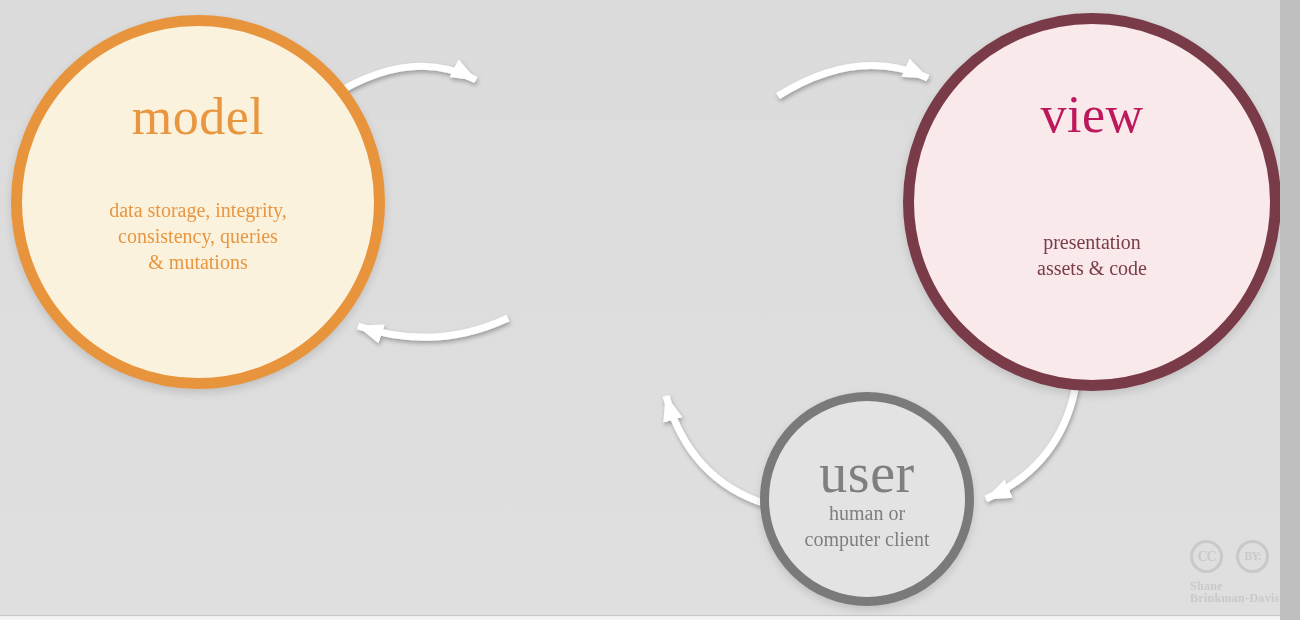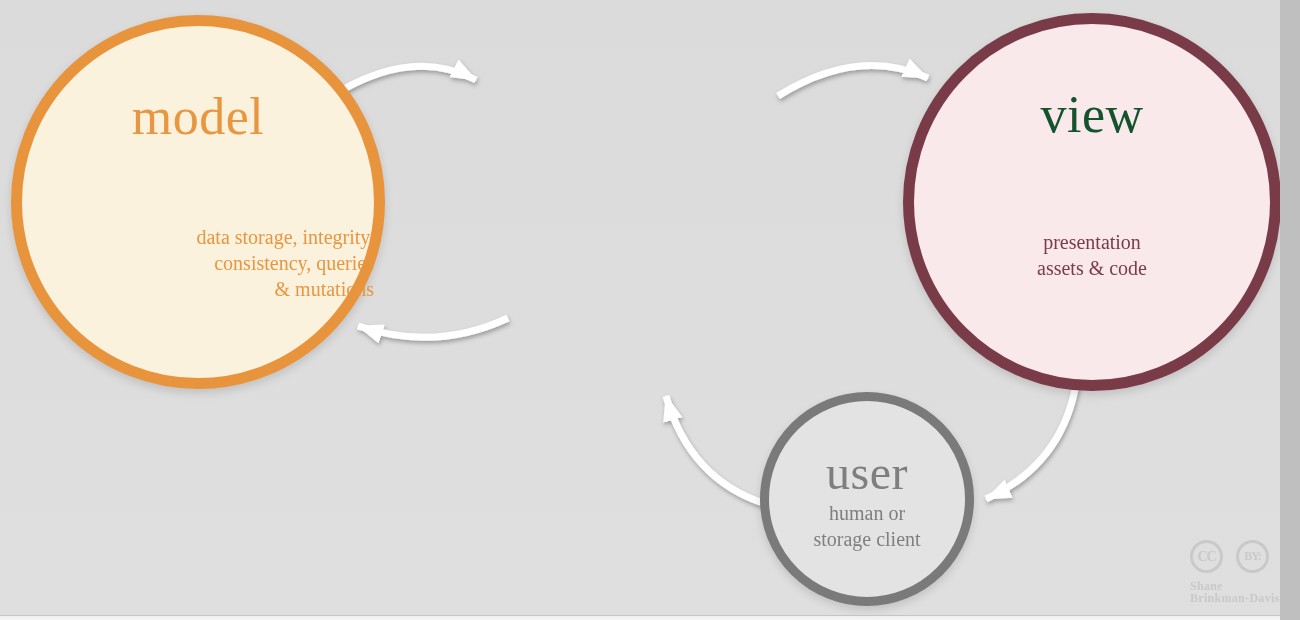--- a/index.html
+++ b/index.html
@@ -20,32 +20,32 @@
   .circle .title{
     position:absolute;left:0;right:0;text-align:center;
     font-size:52px;line-height:58px;font-weight:400;letter-spacing:.5px;
   }
   .circle .desc{
     position:absolute;left:0;right:0;text-align:center;
     font-size:20px;line-height:26px;white-space:pre-line;
   }
   .node-model{left:11px;top:15px;width:374px;height:374px;border:11px solid #e8943c;background:#fbf2de;}
   .node-model .title{top:62px;color:#e8963f;}
-  .node-model .desc{top:198px;color:#e8963f;text-align:right;}
+  .node-model .desc{top:171px;color:#e8963f;}
 
   .node-controller{left:459px;top:17px;width:368px;height:368px;border:11px solid #4e7878;background:#e2f1ee;}
   .node-controller .title{top:60px;color:#4e767c;}
   .node-controller .desc{top:188px;color:#4e767c;}
 
   .node-view{left:903px;top:13px;width:378px;height:378px;border:11px solid #7a3b49;background:#f9e9eb;}
-  .node-view .title{top:62px;color:#14532d;}
+  .node-view .title{top:62px;color:#be185d;}
   .node-view .desc{top:205px;color:#7b3b4b;text-align:center;}
 
   .node-user{left:760px;top:392px;width:214px;height:214px;border:9px solid #7a7a7a;background:#e3e3e3;}
-  .node-user .title{top:46px;color:#7f7f7f;font-size:48px;line-height:52px;text-align:center;}
+  .node-user .title{top:46px;color:#7f7f7f;font-size:56px;line-height:52px;text-align:center;}
   .node-user .desc{top:99px;color:#7f7f7f;}
 
   .cc-attrib{position:absolute;left:1190px;top:540px;z-index:3;color:#c9c9c9;}
   .cc-badges{display:flex;gap:13px;}
   .cc-badge{
     width:33px;height:33px;border:3px solid #c9c9c9;border-radius:50%;
     box-sizing:border-box;display:flex;align-items:center;justify-content:center;
     font-weight:bold;font-size:14px;letter-spacing:-1px;
   }
   .cc-badge.by{font-size:12px;}
@@ -84,21 +84,21 @@
 
   <div class="circle node-view">
     <div class="title">view</div>
     <div class="desc">presentation
 assets &amp; code</div>
   </div>
 
   <div class="circle node-user">
     <div class="title">user</div>
     <div class="desc">human or
-storage client</div>
+computer client</div>
   </div>
 
   <div class="cc-attrib">
     <div class="cc-badges">
       <div class="cc-badge">
         <span>CC</span>
       </div>
       <div class="cc-badge by">
         <span>BY:</span>
       </div>

